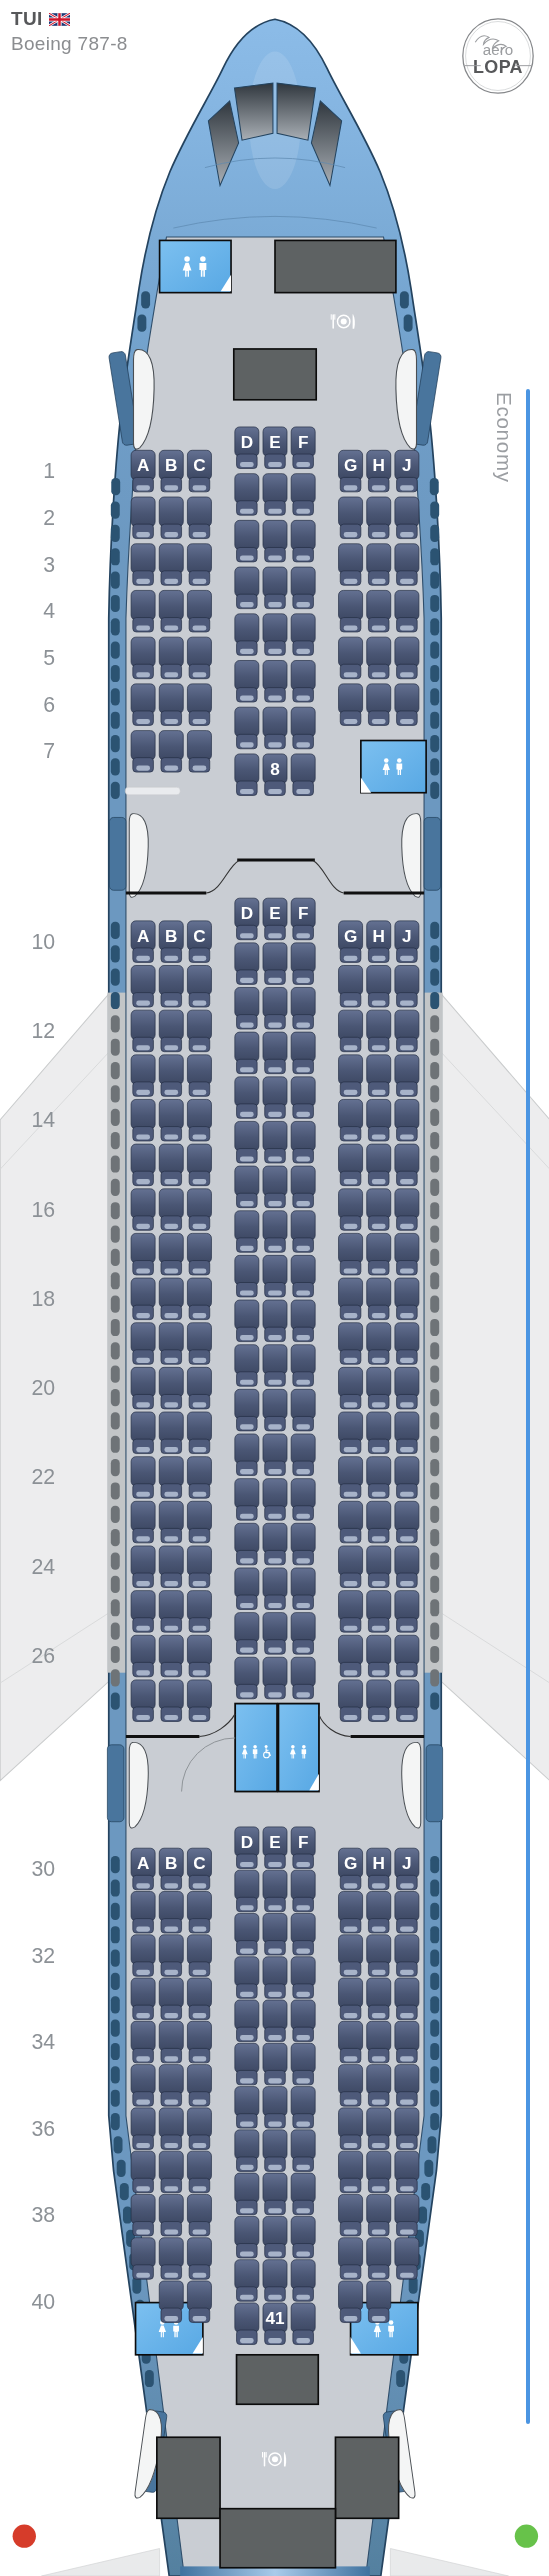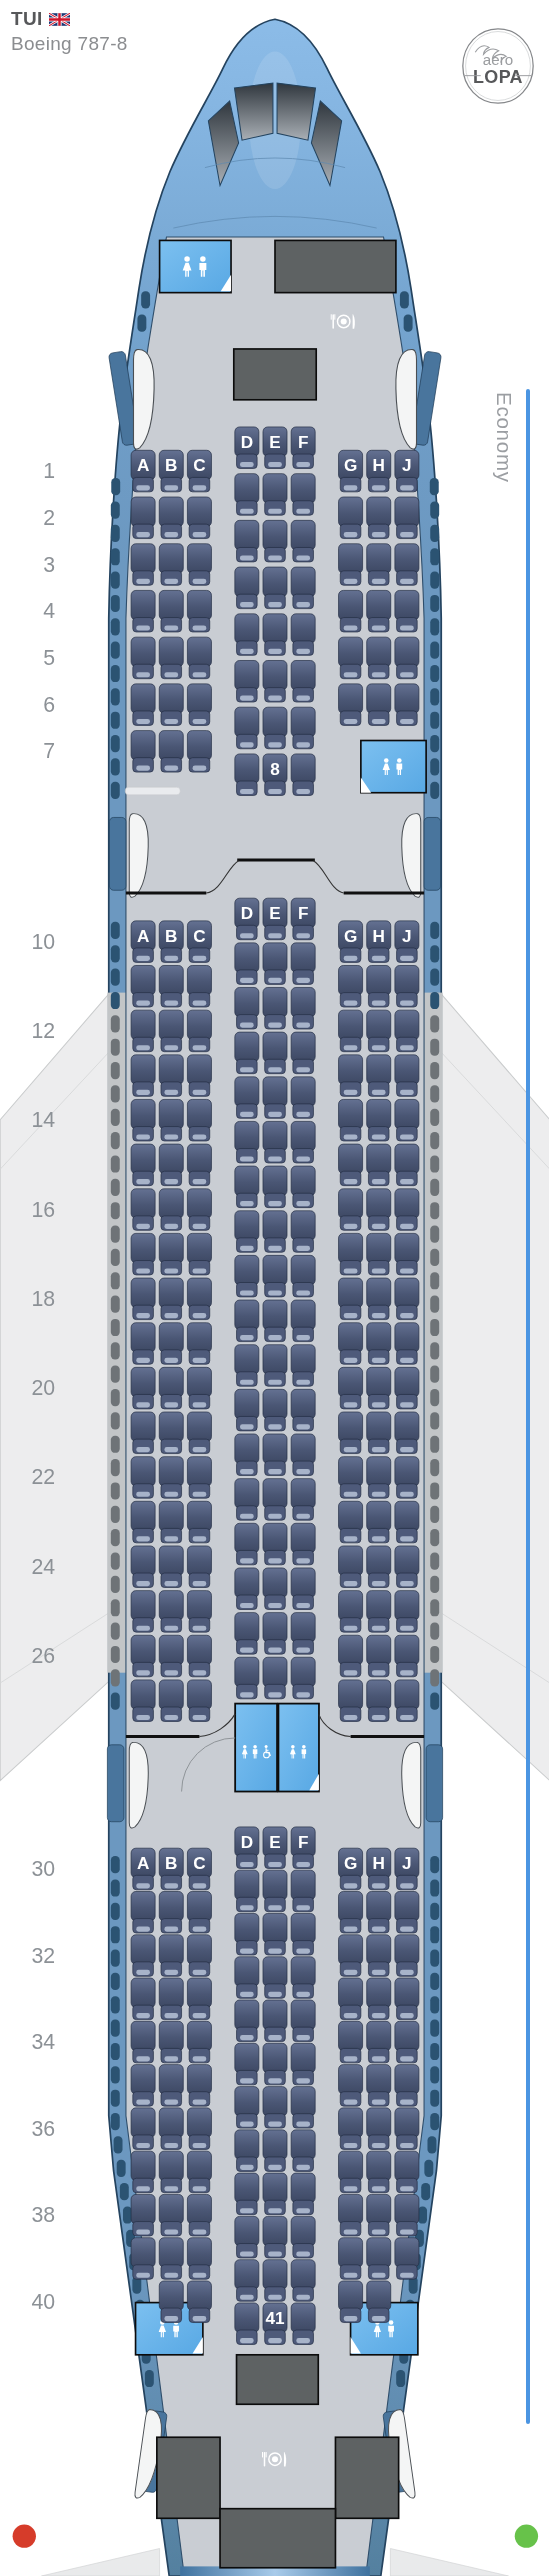--- a/index.html
+++ b/index.html
@@ -6,21 +6,21 @@
   body{font-family:"Liberation Sans",sans-serif;}
   .stage{position:relative;width:550px;height:2576px;background:#fff;overflow:hidden;margin:0;}
   .stage svg{display:block;}
   #lopa{position:absolute;left:0;top:0;}
   #lopa text{font-family:"Liberation Sans",sans-serif;}
   .header{position:absolute;left:11px;top:8.2px;z-index:5;}
   .brand-row{display:flex;align-items:center;gap:6px;}
   .brand{font-size:19px;font-weight:700;color:#57585a;letter-spacing:0.3px;}
   .flag{width:21px;height:13px;margin-top:1.4px;}
   .aircraft{font-size:19px;font-weight:300;color:#8b8d90;margin-top:3px;letter-spacing:0.3px;}
-  .logo{position:absolute;left:460px;top:26px;z-index:5;}
+  .logo{position:absolute;left:460px;top:16px;z-index:5;}
   .logo-top{font-size:22px;fill:#9b9da0;font-weight:400;}
   .logo-bottom{font-size:26px;fill:#57585a;font-weight:700;letter-spacing:.5px;}
   .economy-rail{position:absolute;z-index:4;}
   .economy-text{position:absolute;left:492px;top:392px;writing-mode:vertical-rl;
     font-size:20.6px;font-weight:300;color:#9b9ea2;letter-spacing:0.7px;}
   .economy-line{position:absolute;left:526px;top:389px;width:4.1px;height:2035px;
     background:#4b95e2;border-radius:2.1px;}
   .seat-letter{font-size:25px;font-weight:700;fill:#ffffff;}
   .row-num{font-size:31px;fill:#8c9196;}
 </style>

